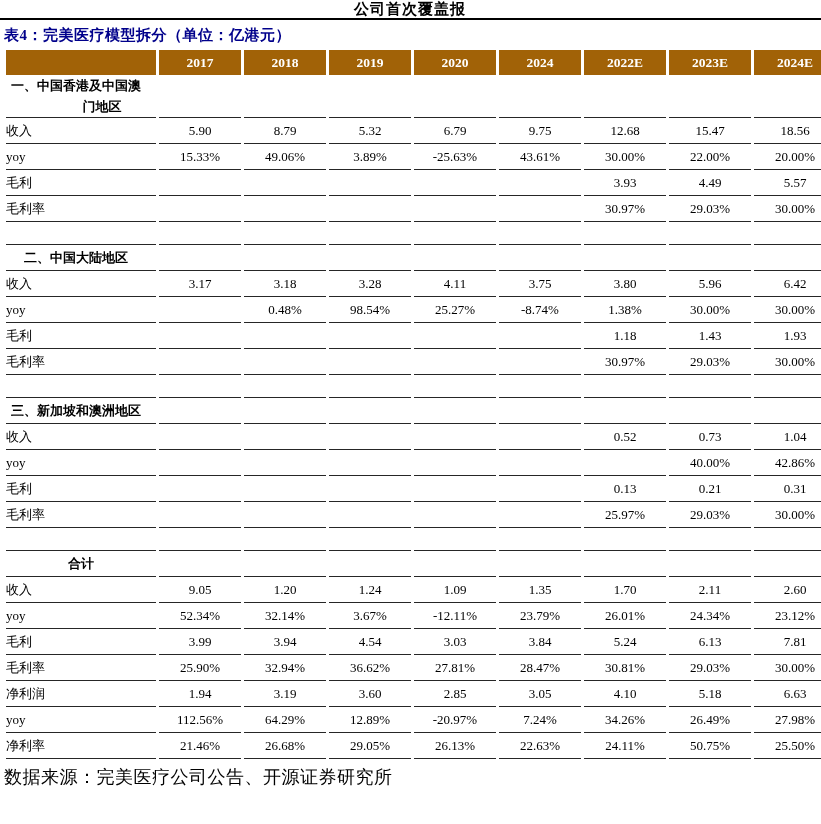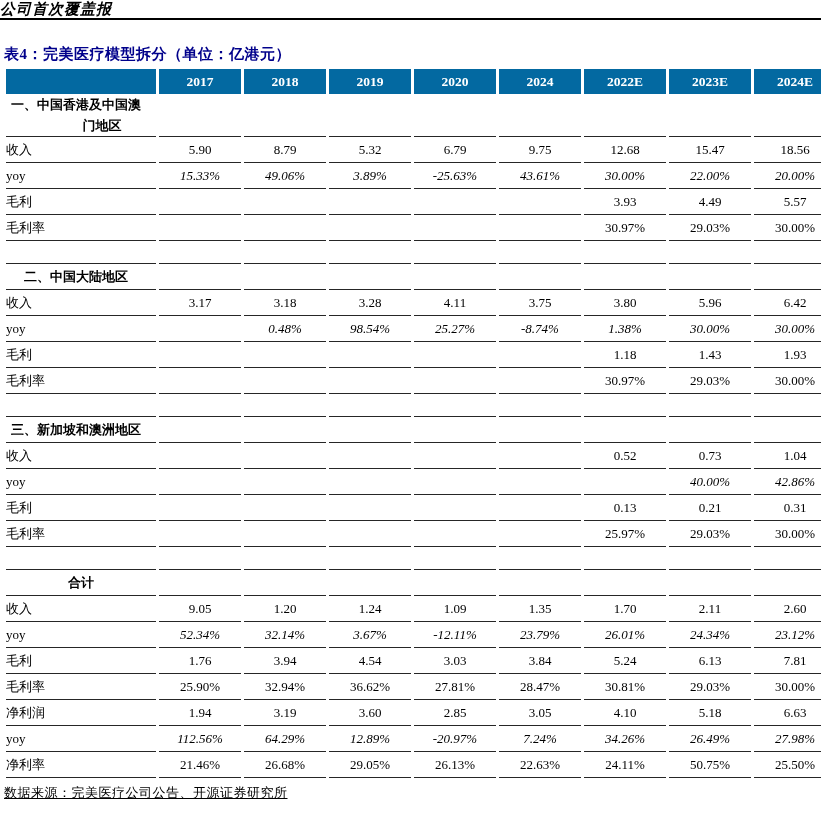--- a/index.html
+++ b/index.html
@@ -1,54 +1,54 @@
 <!DOCTYPE html>
 <html><head>
 <meta charset="utf-8">
 <style>
   html,body{margin:0;padding:0;}
   body{
     width:821px;height:824px;background:#ffffff;overflow:hidden;
     font-family:"Liberation Serif","DejaVu Serif",serif;color:#000;
   }
   .top-header{
-    text-align:left;font-weight:bold;font-size:15px;line-height:16px;
-    padding:1px 1px 0 0;letter-spacing:1px;font-style:italic;
+    text-align:center;font-weight:bold;font-size:15px;line-height:16px;
+    padding:1px 1px 0 0;letter-spacing:1px;
   }
   .top-rule{border:none;border-top:2px solid #000;margin:1px 0 0 0;}
   .table-title{
-    color:#00008b;font-weight:bold;font-size:15px;margin:25px 0 5px 4px;
+    color:#00008b;font-weight:bold;font-size:15px;margin:6px 0 5px 4px;
     letter-spacing:0.5px;
   }
   .table-wrap{width:818px;margin-left:3px;overflow:hidden;}
   table{
     border-collapse:separate;border-spacing:3px 0;table-layout:fixed;
     width:833px;
   }
   th,td{padding:0;font-size:13px;vertical-align:middle;}
   thead th{
-    background:#0369a1;color:#ffffff;height:25px;font-weight:bold;
+    background:#a16207;color:#ffffff;height:25px;font-weight:bold;
     text-align:center;font-size:13.5px;
   }
   th.label-col{width:150px;}
   th.year-col{width:82px;}
   td.line{border-bottom:1.5px solid #262626;}
   td.val{text-align:center;height:25px;}
-  td.val.italic{font-style:italic;}
+  td.val.italic{}
   td.row-label{text-align:left;height:25px;}
   tr.spacer-row td{height:22px;}
   td.sec-name{
     font-weight:bold;text-align:center;height:25px;
     padding-left:52px;text-indent:-52px;padding-right:10px;
     word-break:normal;line-height:21px;
   }
   td.sec-name.total{
     text-align:center;padding:0;text-indent:0;
   }
-  .footer{font-size:13px;margin:6px 0 0 4px;letter-spacing:0.5px;text-decoration:underline;}
+  .footer{font-size:18px;margin:6px 0 0 4px;letter-spacing:0.5px;}
 </style>
 </head>
 <body>
 
 <div class="page">
 
   <div class="top-header">
     <span>公司首次覆盖报</span>
   </div>
   <hr class="top-rule">
@@ -297,21 +297,21 @@
             <td class="val line italic">32.14%</td>
             <td class="val line italic">3.67%</td>
             <td class="val line italic">-12.11%</td>
             <td class="val line italic">23.79%</td>
             <td class="val line italic">26.01%</td>
             <td class="val line italic">24.34%</td>
             <td class="val line italic">23.12%</td>
           </tr>
           <tr>
             <td class="row-label line">毛利</td>
-            <td class="val line">1.76</td>
+            <td class="val line">3.99</td>
             <td class="val line">3.94</td>
             <td class="val line">4.54</td>
             <td class="val line">3.03</td>
             <td class="val line">3.84</td>
             <td class="val line">5.24</td>
             <td class="val line">6.13</td>
             <td class="val line">7.81</td>
           </tr>
           <tr>
             <td class="row-label line">毛利率</td>

